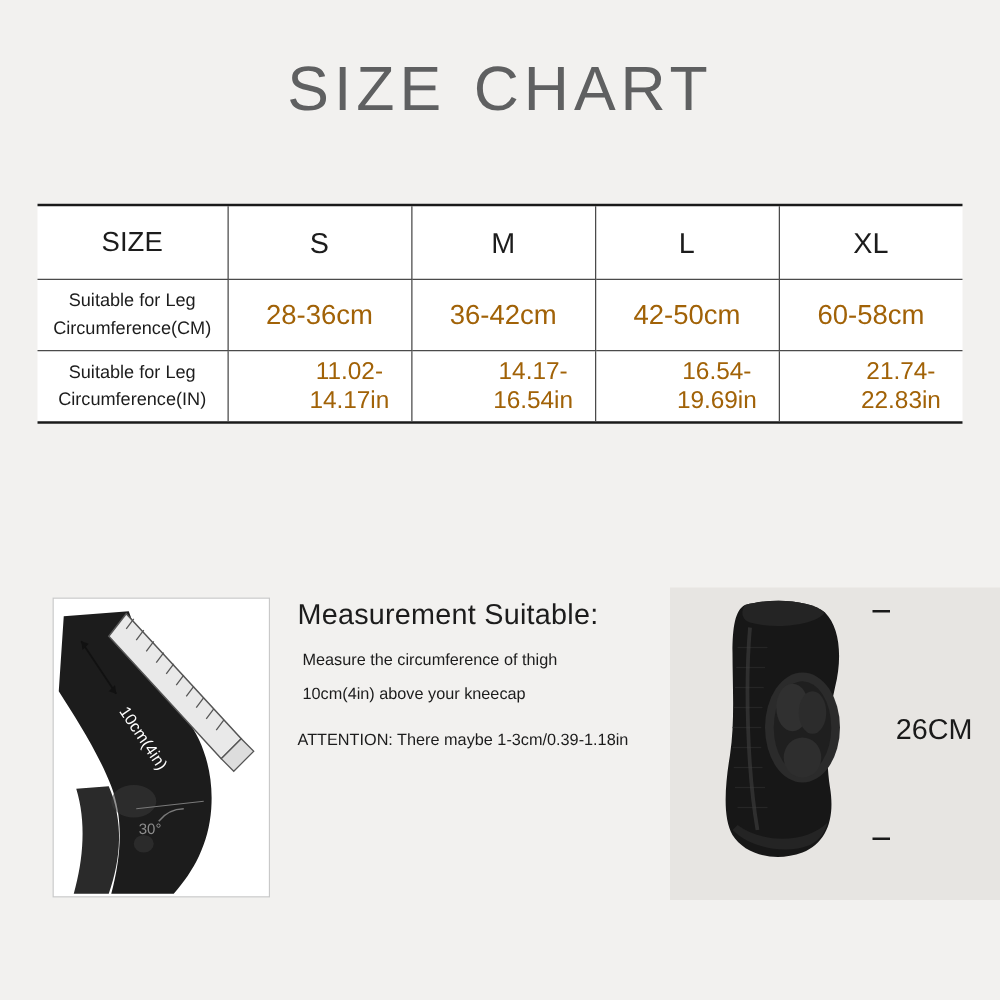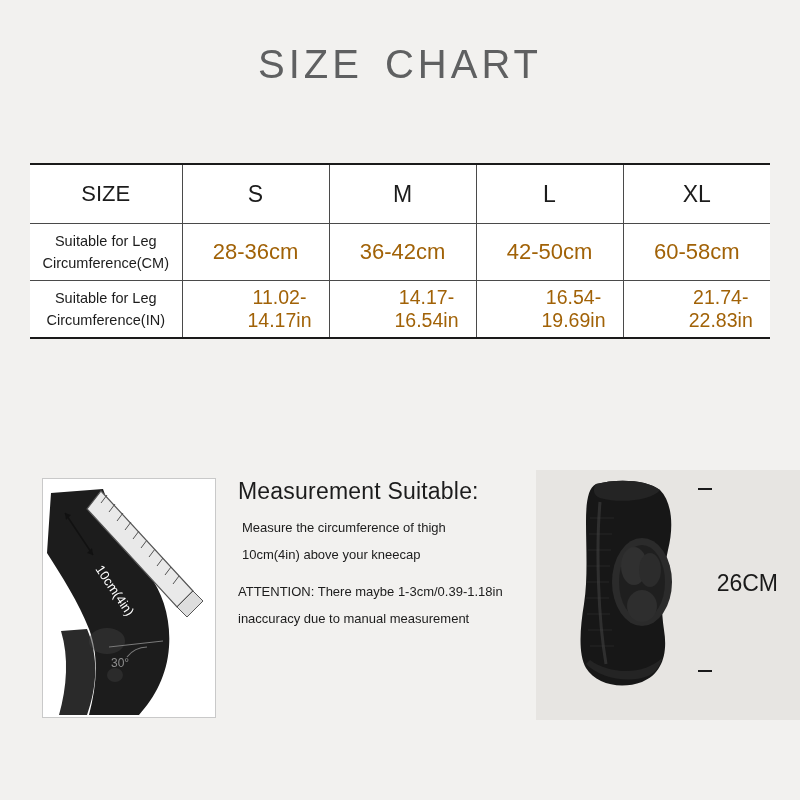--- a/index.html
+++ b/index.html
@@ -20,21 +20,21 @@
     height: 800px;
     background: #f2f1ef;
   }
   
   .title {
     position: absolute;
     top: 42px;
     left: 0;
     width: 800px;
     text-align: center;
-    font-size: 40px;
+    font-size: 50px;
     letter-spacing: 4px;
     color: #5f6061;
     font-weight: 400;
     font-family: "Liberation Sans", sans-serif;
   }
   .title .sp { display: inline-block; width: 22px; }
 
   
   .table-wrap {
     position: absolute;
@@ -270,21 +270,20 @@
         <text x="68" y="188" font-family="Liberation Sans, sans-serif" font-size="12" fill="#8e8e8e">30°</text>
       </svg>
 
     </div>
 
     <div class="methods">
       <h2>Measurement Suitable:</h2>
       <p class="indent">Measure the circumference of thigh</p>
       <p class="indent">10cm(4in) above your kneecap</p>
       <p class="attn">ATTENTION: There maybe 1-3cm/0.39-1.18in</p>
-      <p>inaccuracy due to manual measurement</p>
     </div>
 
     <div class="product">
       <svg class="prod-photo" viewBox="0 0 144 210">
 
         <path d="M40 6 C62 0 92 2 104 12 C116 24 118 48 112 72 C106 98 104 126 108 152
                  C112 176 106 196 86 204 C64 212 40 206 30 190 C22 176 24 150 28 126
                  C32 100 30 70 30 44 C30 24 32 10 40 6 Z" fill="#171717"></path>
 
         <path d="M40 6 C62 0 92 2 104 12 C96 22 66 26 44 20 C38 18 36 12 40 6 Z" fill="#242424"></path>

